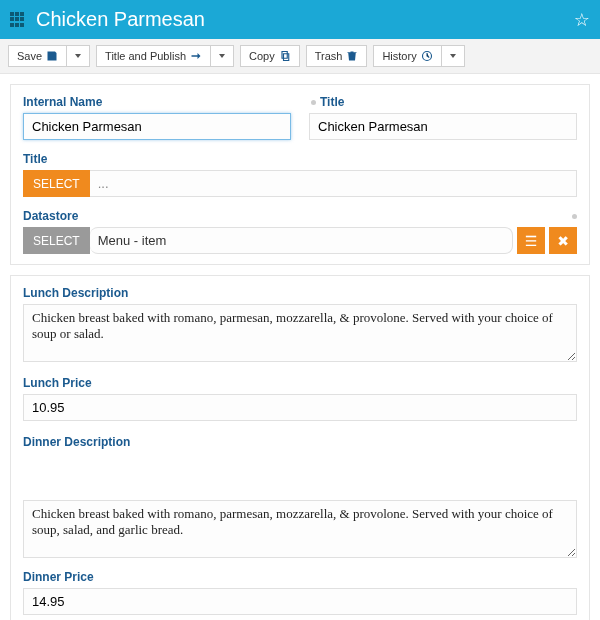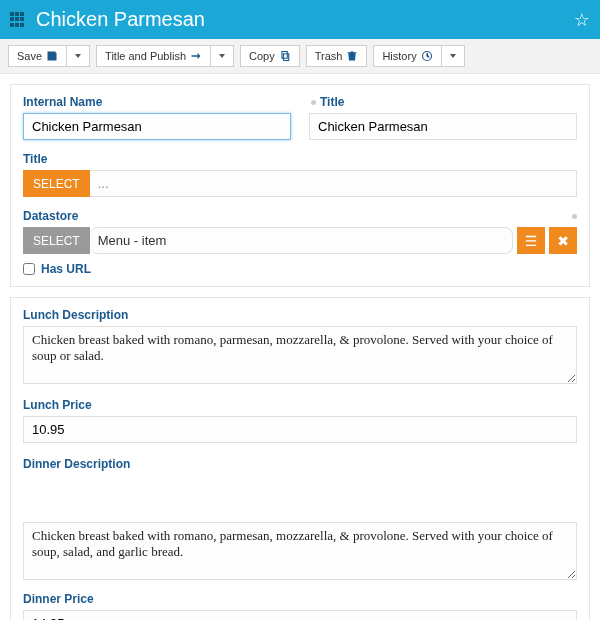--- a/index.html
+++ b/index.html
@@ -208,24 +208,20 @@
       <div class="select-trail value">Menu - item</div>
       <button class="btn-icon-sq">
           <span>☰</span>
         </button>
       <button class="btn-icon-sq">
           <span>✖</span>
         </button>
     </div>
   </div>
 
-  <div class="checkbox-row">
-    <input type="checkbox" style="">
-    <label>Has URL</label>
-  </div>
 </div>
 
 <div class="panel">
   <div class="field" style="margin-bottom:14px;">
     <div class="label-row">
         <span class="label">Lunch Description</span>
       </div>
     <textarea class="textarea" style="">Chicken breast baked with romano, parmesan, mozzarella, &amp; provolone. Served with your choice of soup or salad.</textarea>
   </div>
 

